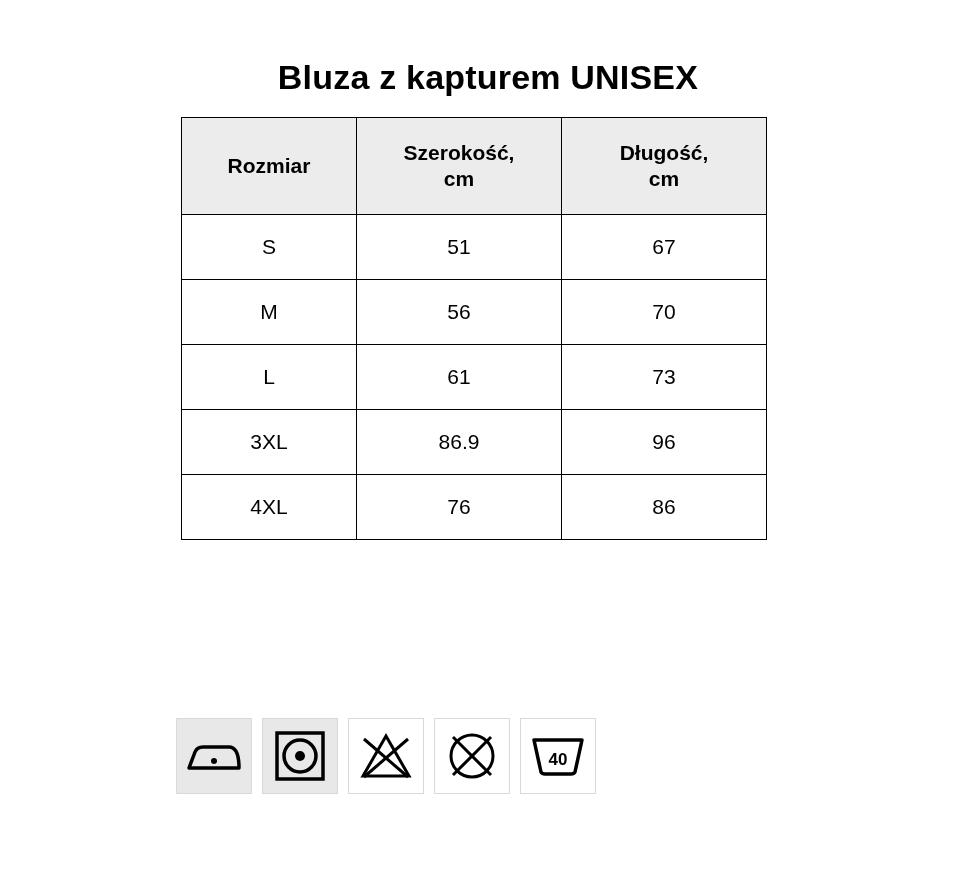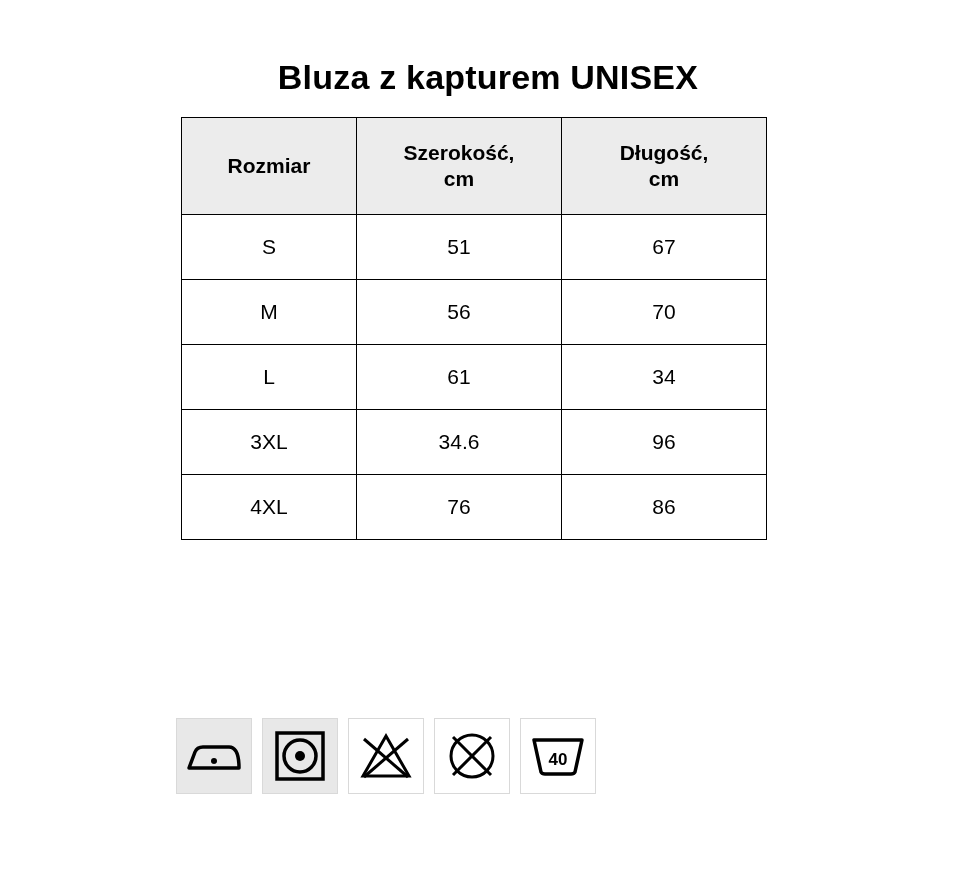--- a/index.html
+++ b/index.html
@@ -114,25 +114,25 @@
         <td>67</td>
       </tr>
       <tr>
         <td>M</td>
         <td>56</td>
         <td>70</td>
       </tr>
       <tr>
         <td>L</td>
         <td>61</td>
-        <td>34</td>
+        <td>73</td>
       </tr>
       <tr>
         <td>3XL</td>
-        <td>34.6</td>
+        <td>86.9</td>
         <td>96</td>
       </tr>
       <tr>
         <td>4XL</td>
         <td>76</td>
         <td>86</td>
       </tr>
     </tbody>
   </table>
 

